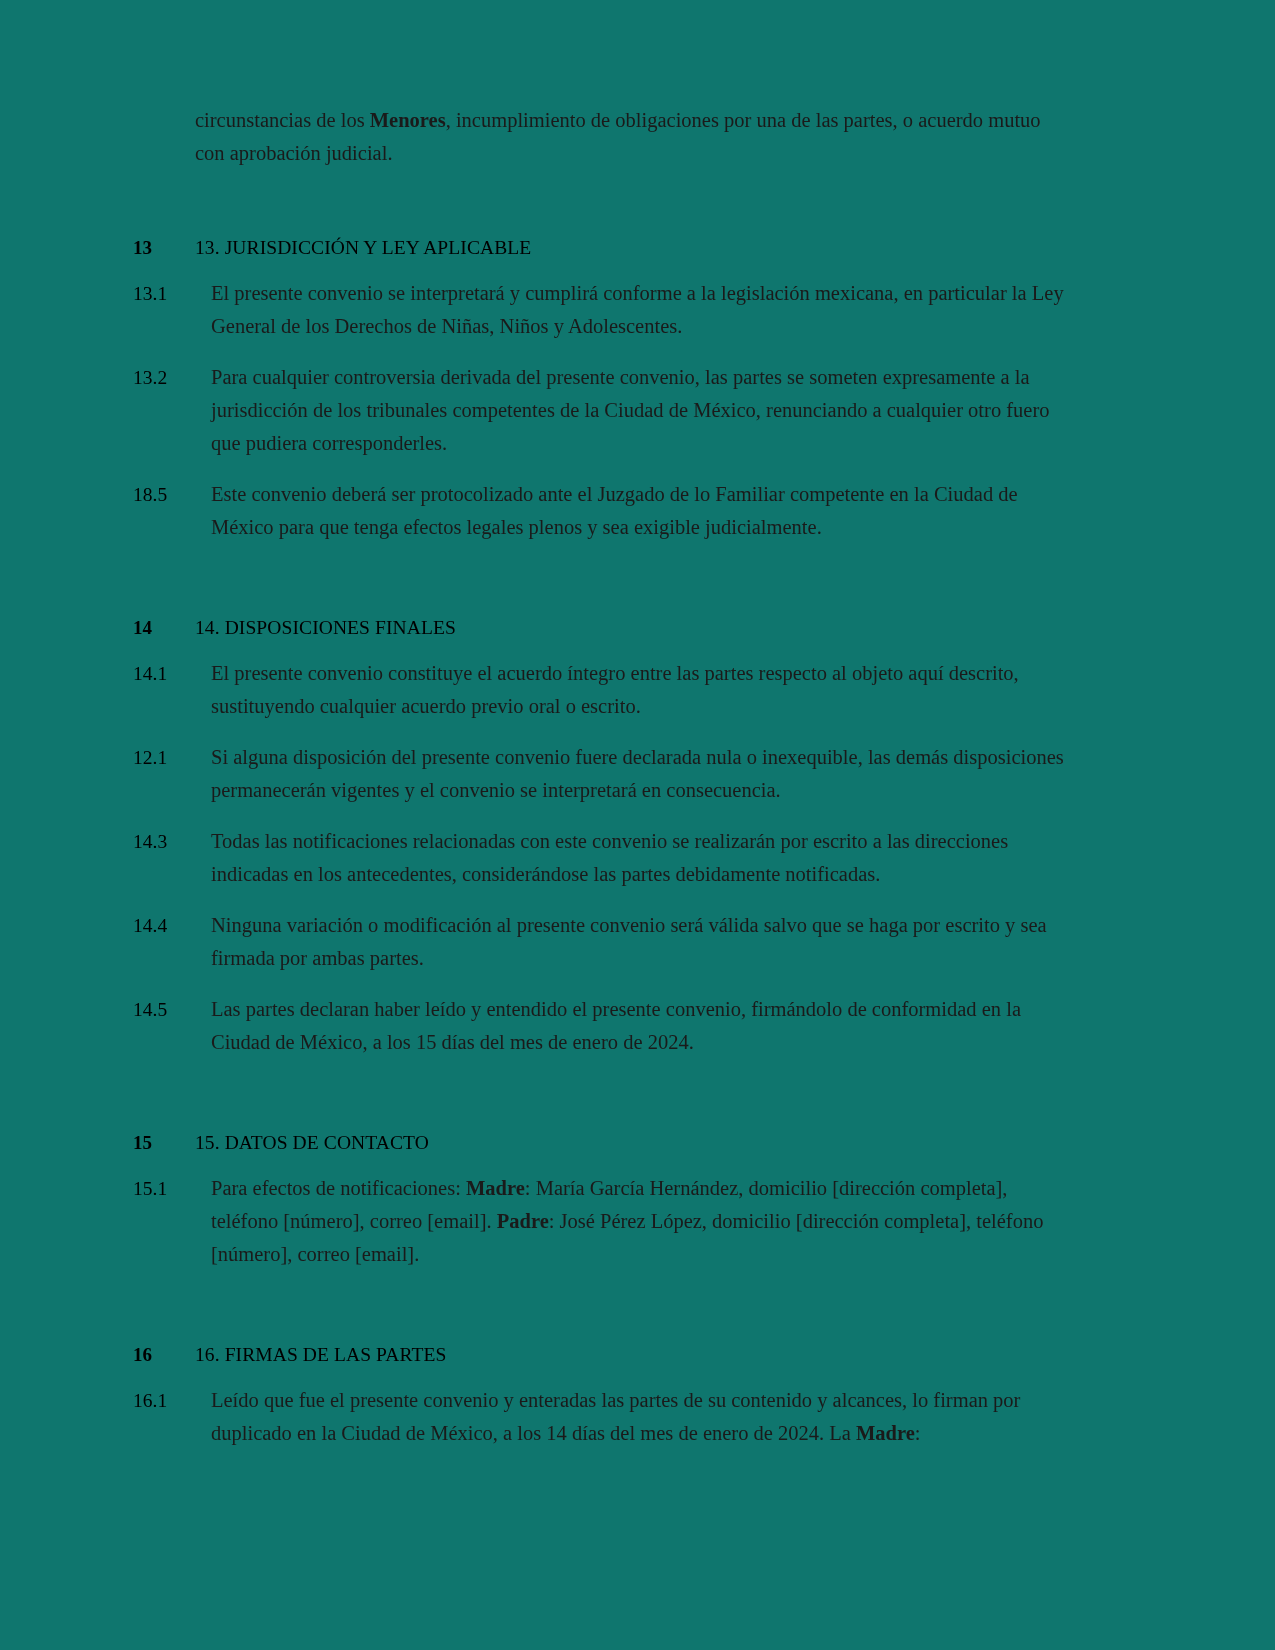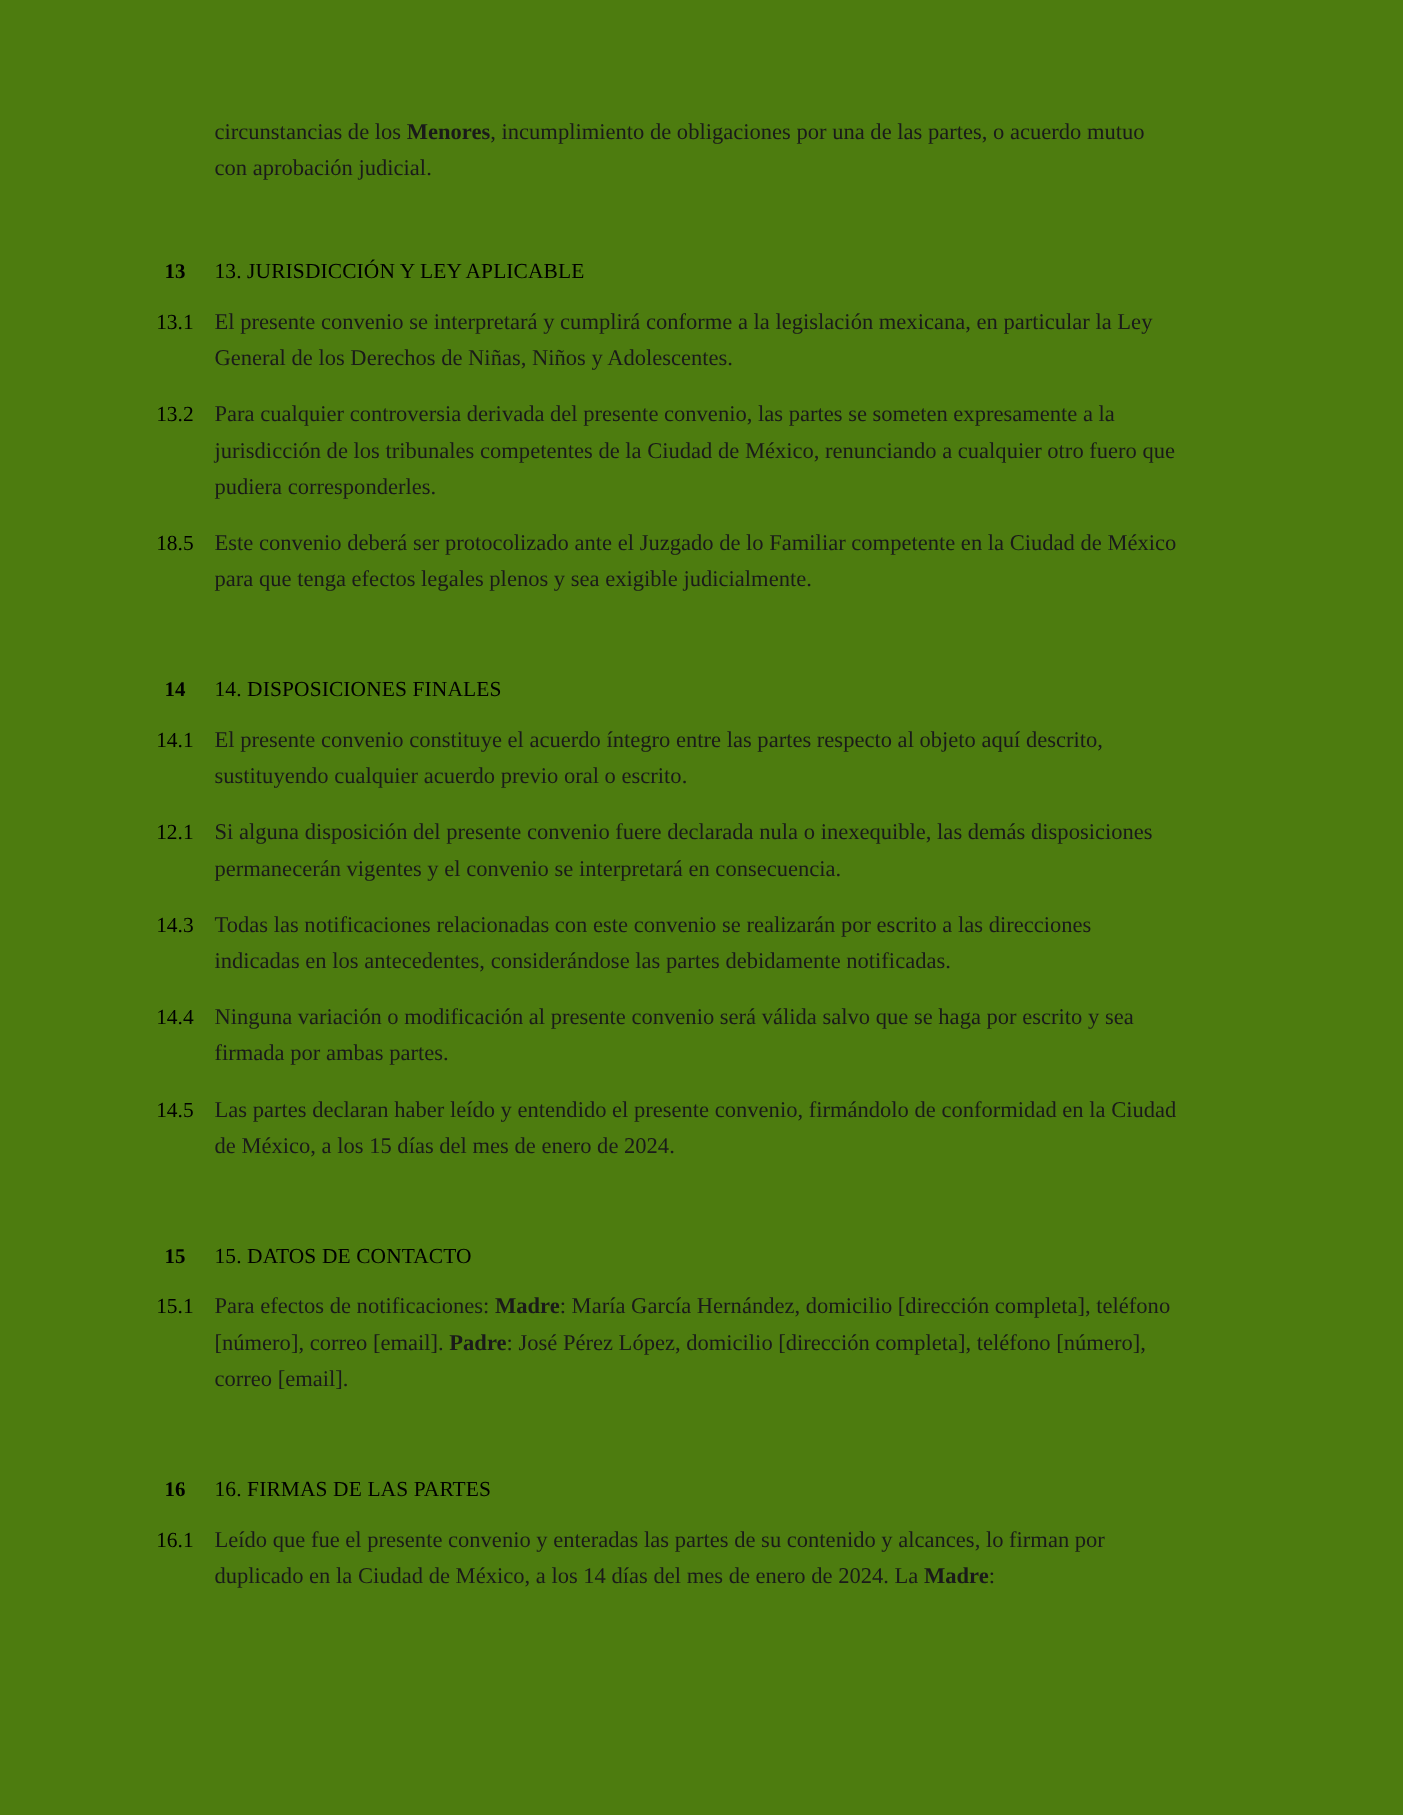--- a/index.html
+++ b/index.html
@@ -8,41 +8,42 @@
     background: #ffffff;
   }
   body {
     font-family: "Liberation Serif", "DejaVu Serif", serif;
     color: #000000;
   }
   .page {
     position: relative;
     width: 1275px;
     height: 1650px;
-    background: #4d7c0f;
+    background: #0f766e;
     box-sizing: border-box;
     overflow: hidden;
   }
   .content {
     position: absolute;
     left: 133px;
     top: 104px;
     width: 940px;
   }
 
   
   .block {
     display: flex;
     align-items: flex-start;
     width: 100%;
+    gap: 16px;
   }
   .num {
     flex: 0 0 52px;
     width: 52px;
-    text-align: center;
+    text-align: left;
     font-size: 19.5px;
     line-height: 33px;
     color: #000;
     white-space: nowrap;
   }
   .body-text {
     flex: 1 1 auto;
     padding-left: 10px;
     font-size: 20.5px;
     line-height: 33px;

